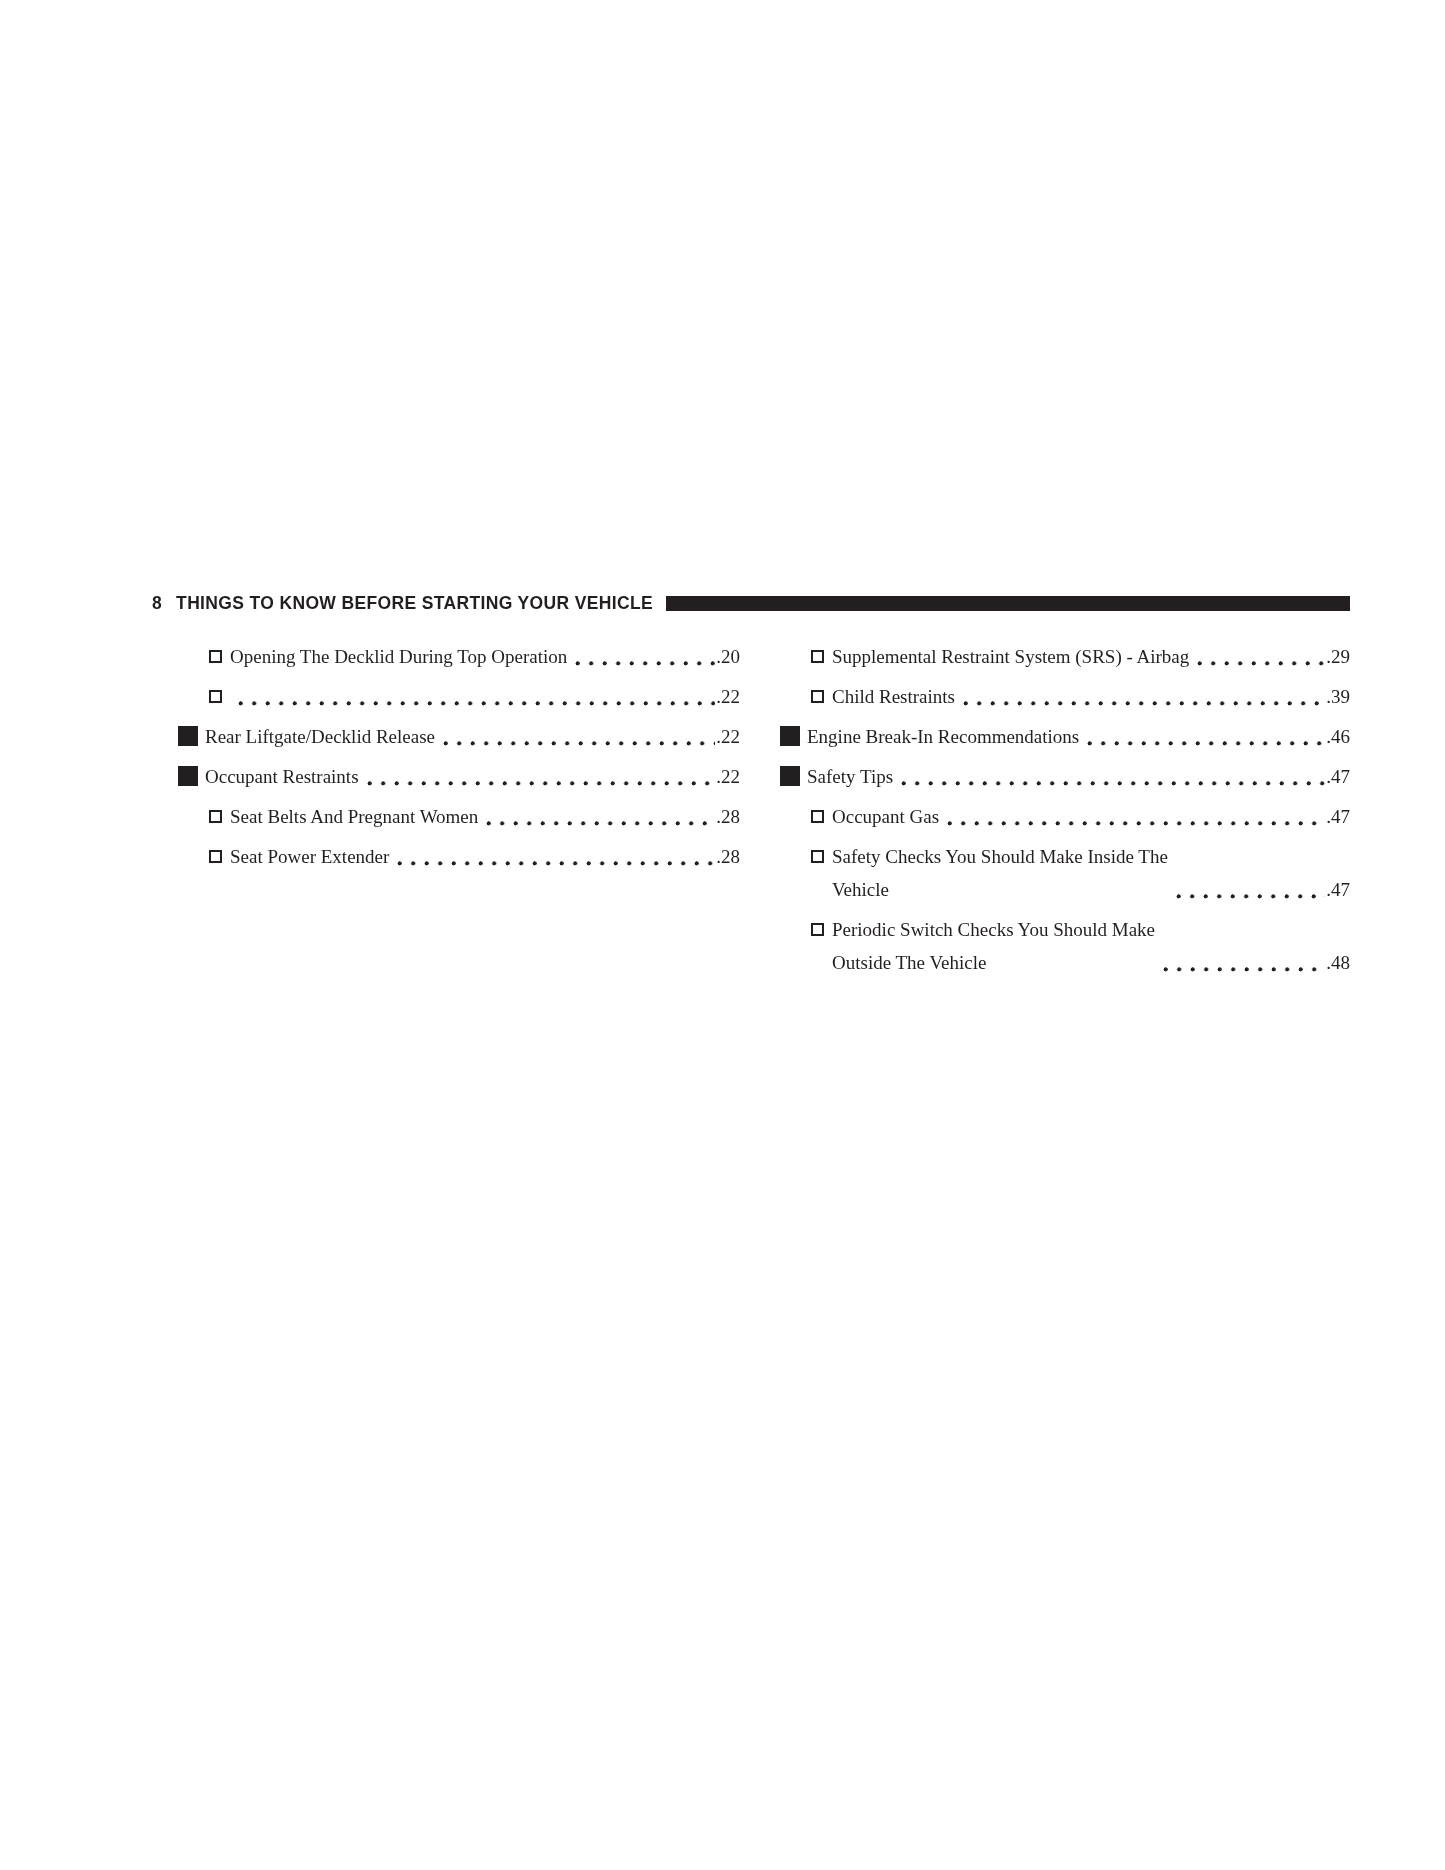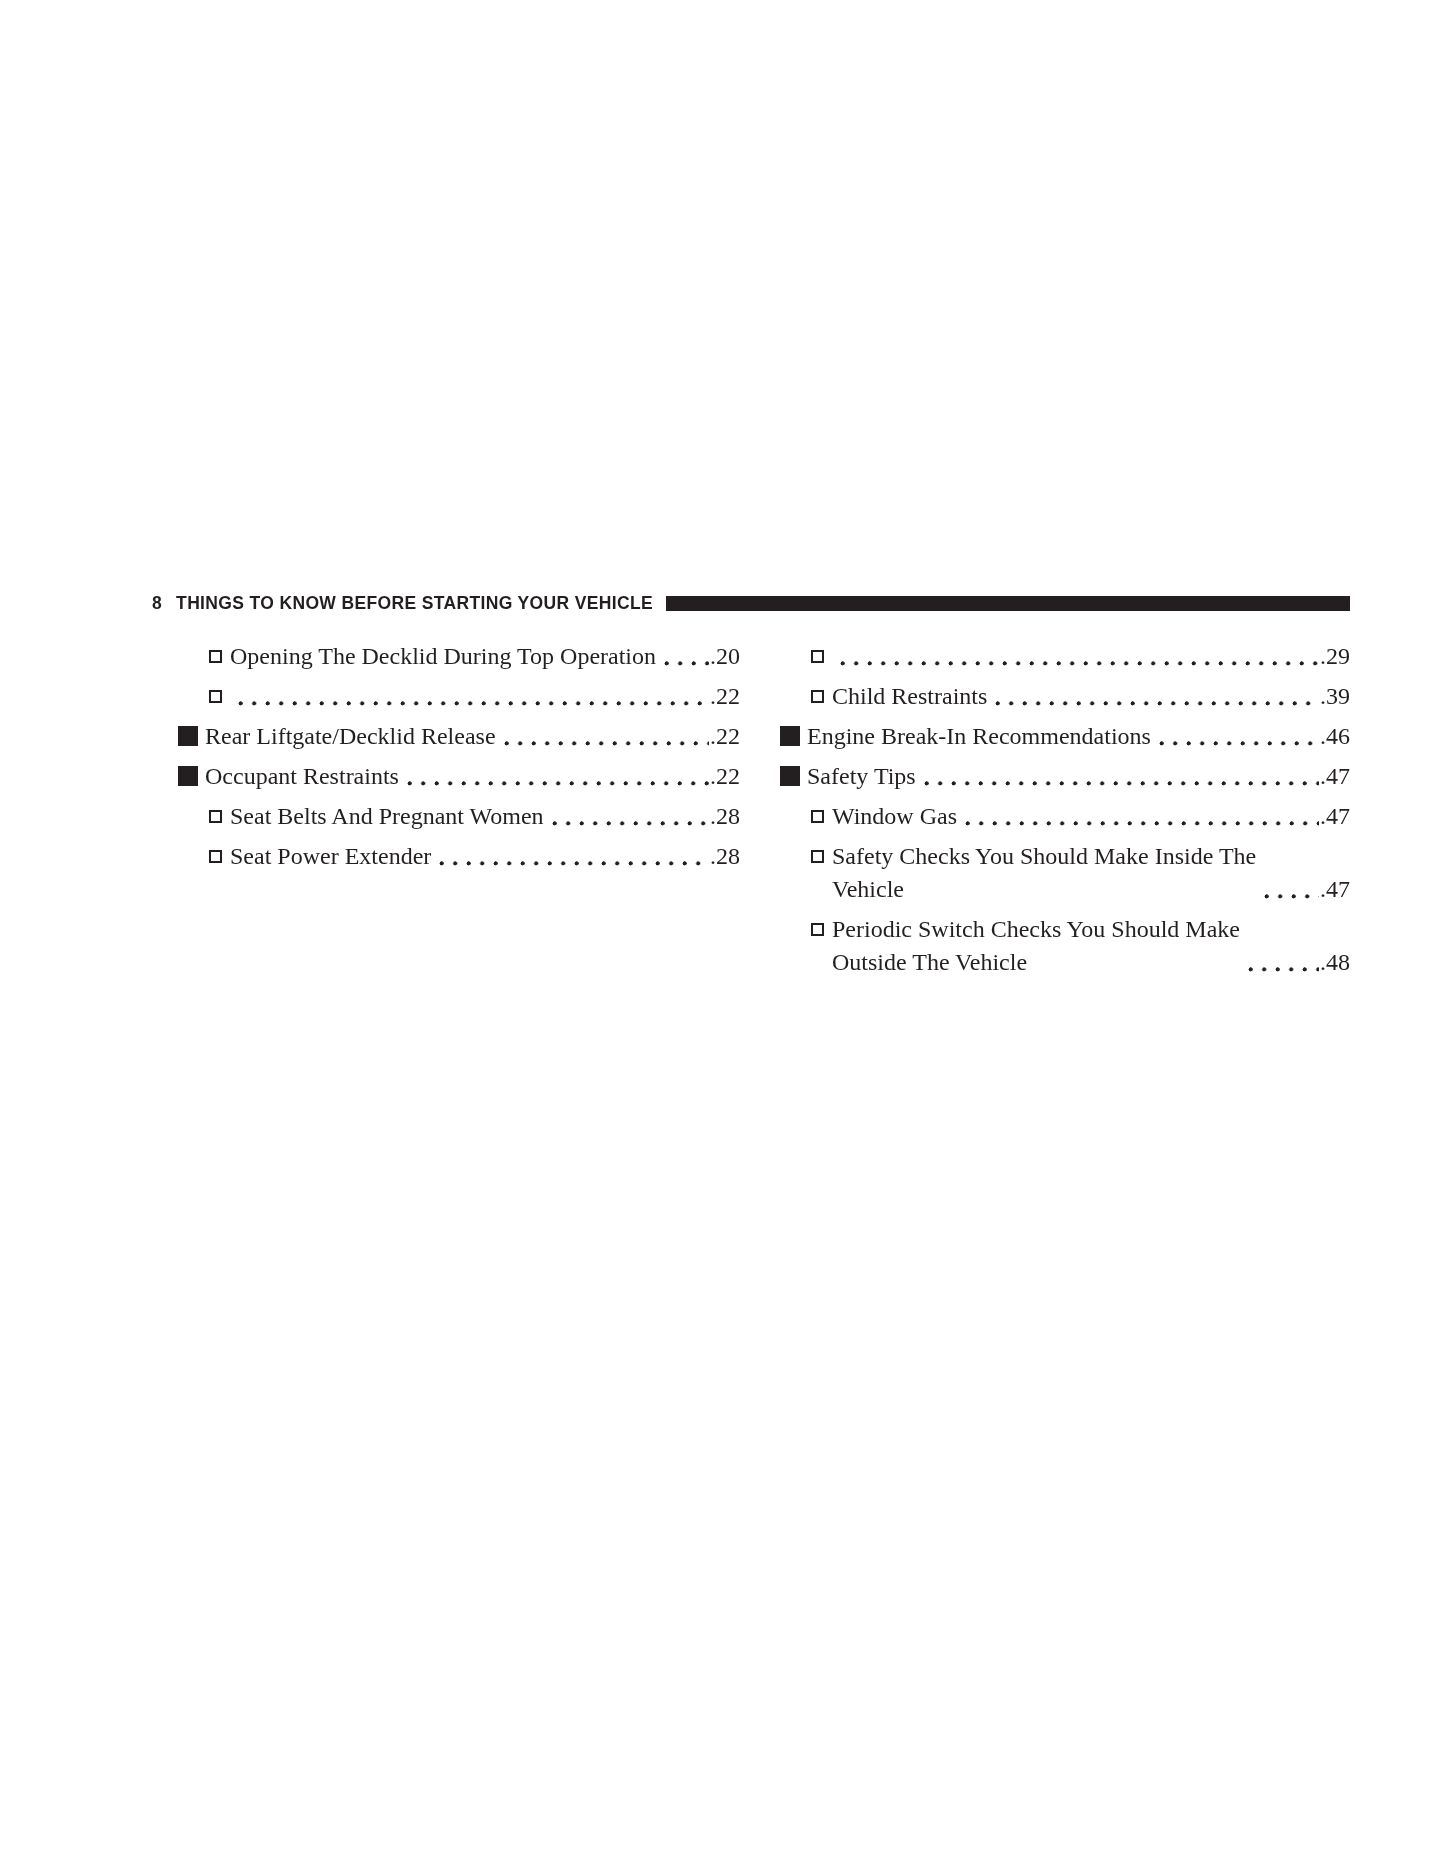--- a/index.html
+++ b/index.html
@@ -41,21 +41,21 @@
     display: flex;
     margin-left: 26px;
     margin-top: 27px;
     gap: 40px;
   }
   .col { width: 562px; flex: 0 0 auto; }
   .col.right { width: auto; flex: 1 1 auto; }
   .entry {
     display: flex;
     align-items: flex-end;
-    font-size: 24px;
+    font-size: 19px;
     line-height: 33px;
     margin-bottom: 7px;
   }
   .entry.sub { padding-left: 28px; }
   .bullet {
     flex: 0 0 auto;
     align-self: flex-start;
   }
   .bullet.filled {
     width: 20px; height: 20px;
@@ -127,20 +127,21 @@
         <div class="entry sub">
     <span class="bullet open"></span>
     <span class="label">Seat Power Extender</span>
     <span class="dots"></span>
     <span class="pg">.28</span>
   </div>
       </section>
     <section class="col right">
         <div class="entry sub">
     <span class="bullet open"></span>
+    <span class="label">Supplemental Restraint System (SRS) - Airbag</span>
     <span class="dots"></span>
     <span class="pg">.29</span>
   </div>
         <div class="entry sub">
     <span class="bullet open"></span>
     <span class="label">Child Restraints</span>
     <span class="dots"></span>
     <span class="pg">.39</span>
   </div>
         <div class="entry">
@@ -150,21 +151,21 @@
     <span class="pg">.46</span>
   </div>
         <div class="entry">
     <span class="bullet filled"></span>
     <span class="label">Safety Tips</span>
     <span class="dots"></span>
     <span class="pg">.47</span>
   </div>
         <div class="entry sub">
     <span class="bullet open"></span>
-    <span class="label">Window Gas</span>
+    <span class="label">Occupant Gas</span>
     <span class="dots"></span>
     <span class="pg">.47</span>
   </div>
         <div class="entry sub">
     <span class="bullet open"></span>
     <span class="label">Safety Checks You Should Make Inside The
 Vehicle</span>
     <span class="dots"></span>
     <span class="pg">.47</span>
   </div>

